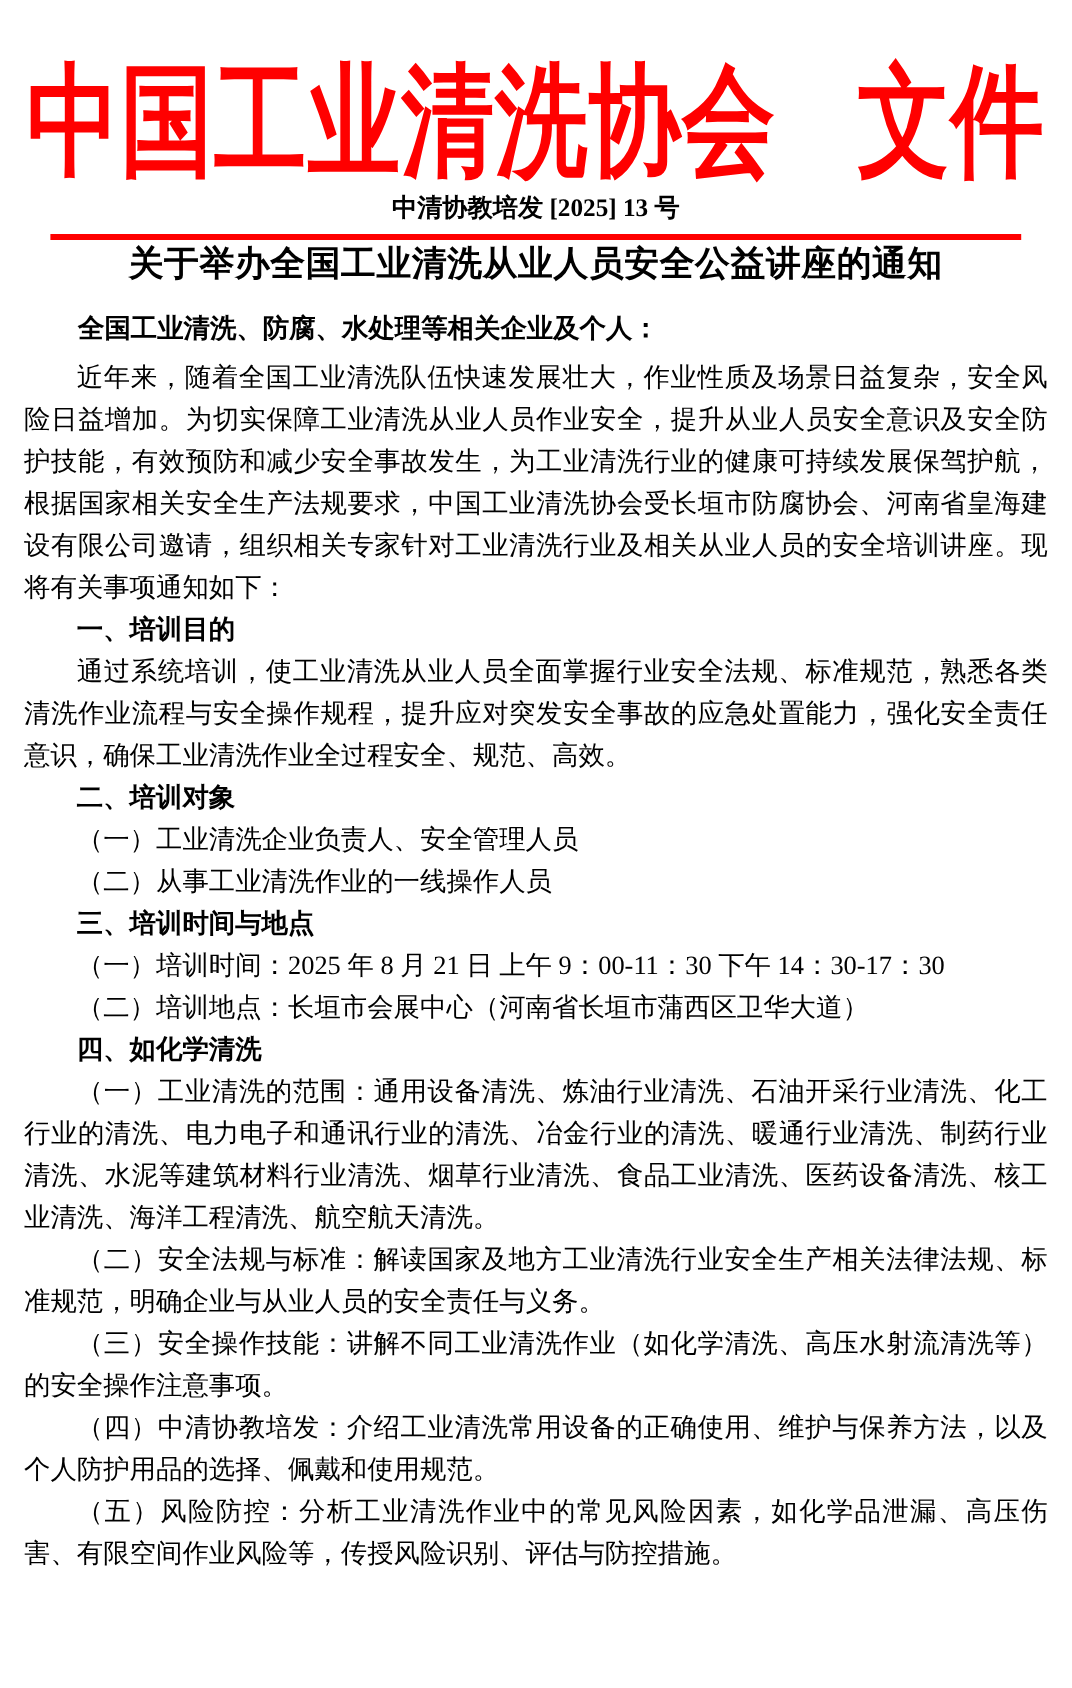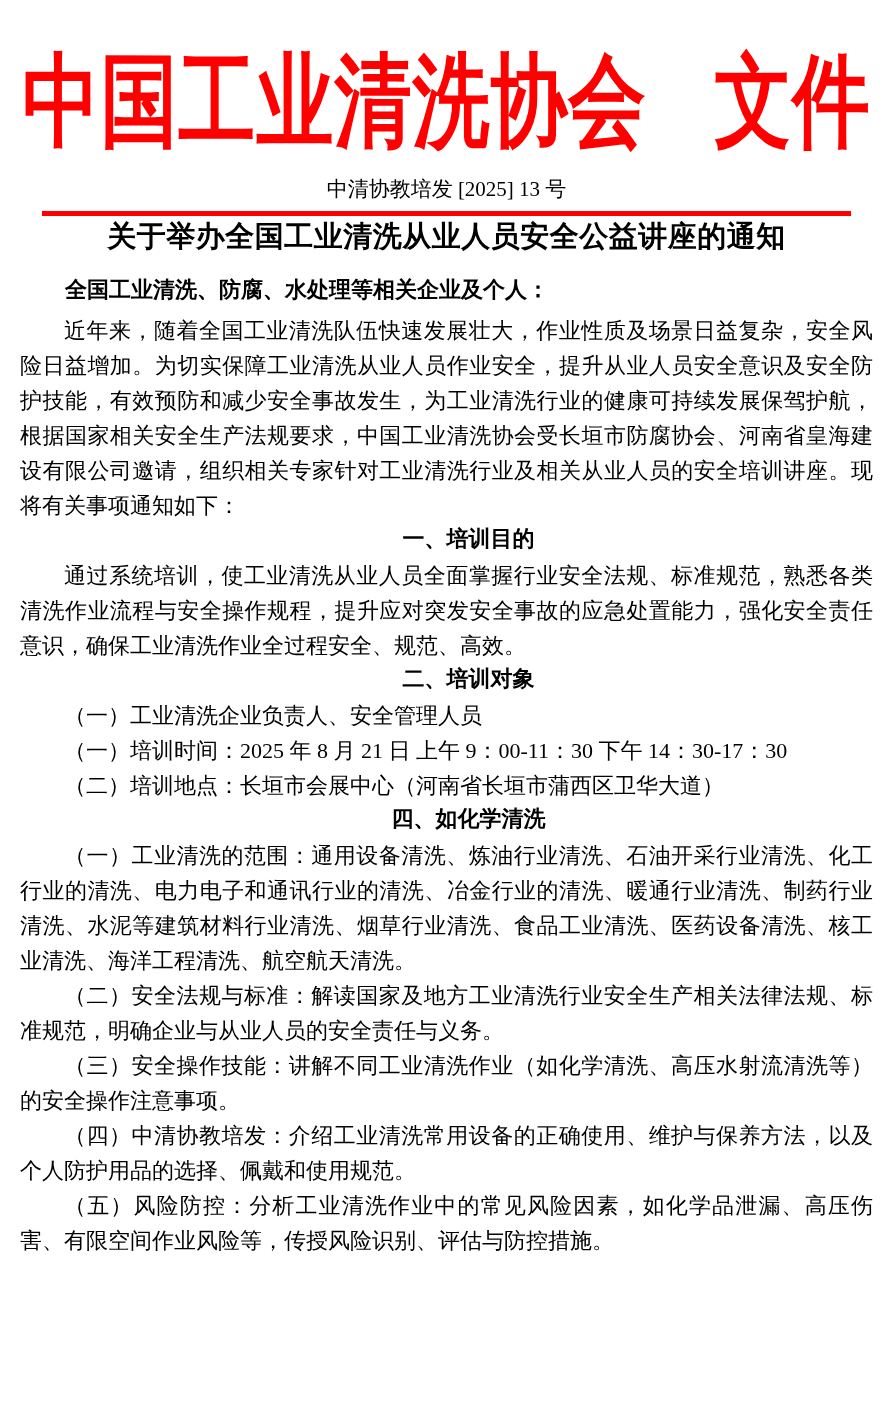--- a/index.html
+++ b/index.html
@@ -36,25 +36,25 @@
     font-family: "Liberation Serif", "DejaVu Serif", serif;
     font-weight: bold;
     font-size: 77px;
     letter-spacing: 1px;
     color: #ff0000;
   }
   .red-header .org-name { display: inline-block; }
   .red-header .doc-type { display: inline-block; margin-left: 0.62em; }
 
   .doc-number {
-    margin-top: 16px;
     text-align: center;
     font-size: 21px;
     line-height: 26px;
     font-family: "Liberation Serif", "DejaVu Serif", serif;
+    font-weight: bold;
   }
 
   .red-rule {
     margin: 9px 22px 0 22px;
     height: 5px;
     background: #ff0000;
   }
 
   
   .doc-title {
@@ -83,25 +83,25 @@
     text-align: justify;
     text-justify: inter-ideograph;
   }
 
   .para {
     text-indent: 2em;
   }
 
   .sec-heading {
     text-indent: 2em;
-    font-family: Liberation Mono, monospace;
+    font-family: Liberation Serif, serif;
     font-weight: bold;
     font-size: 22px;
     line-height: 35px;
-    text-align: center;
+    text-align: left;
   }
 </style>
 </head>
 <body>
 
 <div class="page">
 
   <div class="red-header">
     <div class="banner-inner">
       <span class="org-name">中国工业清洗协会</span>
@@ -119,21 +119,23 @@
 
   <div class="content">
 
     <div class="para">近年来，随着全国工业清洗队伍快速发展壮大，作业性质及场景日益复杂，安全风险日益增加。为切实保障工业清洗从业人员作业安全，提升从业人员安全意识及安全防护技能，有效预防和减少安全事故发生，为工业清洗行业的健康可持续发展保驾护航，根据国家相关安全生产法规要求，中国工业清洗协会受长垣市防腐协会、河南省皇海建设有限公司邀请，组织相关专家针对工业清洗行业及相关从业人员的安全培训讲座。现将有关事项通知如下：</div>
 
     <div class="sec-heading">一、培训目的</div>
     <div class="para">通过系统培训，使工业清洗从业人员全面掌握行业安全法规、标准规范，熟悉各类清洗作业流程与安全操作规程，提升应对突发安全事故的应急处置能力，强化安全责任意识，确保工业清洗作业全过程安全、规范、高效。</div>
 
     <div class="sec-heading">二、培训对象</div>
     <div class="para">（一）工业清洗企业负责人、安全管理人员</div>
+    <div class="para">（二）从事工业清洗作业的一线操作人员</div>
 
+    <div class="sec-heading">三、培训时间与地点</div>
     <div class="para">（一）培训时间：2025 年 8 月 21 日 上午 9：00-11：30 下午 14：30-17：30</div>
     <div class="para">（二）培训地点：长垣市会展中心（河南省长垣市蒲西区卫华大道）</div>
 
     <div class="sec-heading">四、如化学清洗</div>
     <div class="para">（一）工业清洗的范围：通用设备清洗、炼油行业清洗、石油开采行业清洗、化工行业的清洗、电力电子和通讯行业的清洗、冶金行业的清洗、暖通行业清洗、制药行业清洗、水泥等建筑材料行业清洗、烟草行业清洗、食品工业清洗、医药设备清洗、核工业清洗、海洋工程清洗、航空航天清洗。</div>
     <div class="para">（二）安全法规与标准：解读国家及地方工业清洗行业安全生产相关法律法规、标准规范，明确企业与从业人员的安全责任与义务。</div>
     <div class="para">（三）安全操作技能：讲解不同工业清洗作业（如化学清洗、高压水射流清洗等）的安全操作注意事项。</div>
     <div class="para">（四）中清协教培发：介绍工业清洗常用设备的正确使用、维护与保养方法，以及个人防护用品的选择、佩戴和使用规范。</div>
     <div class="para">（五）风险防控：分析工业清洗作业中的常见风险因素，如化学品泄漏、高压伤害、有限空间作业风险等，传授风险识别、评估与防控措施。</div>
 

